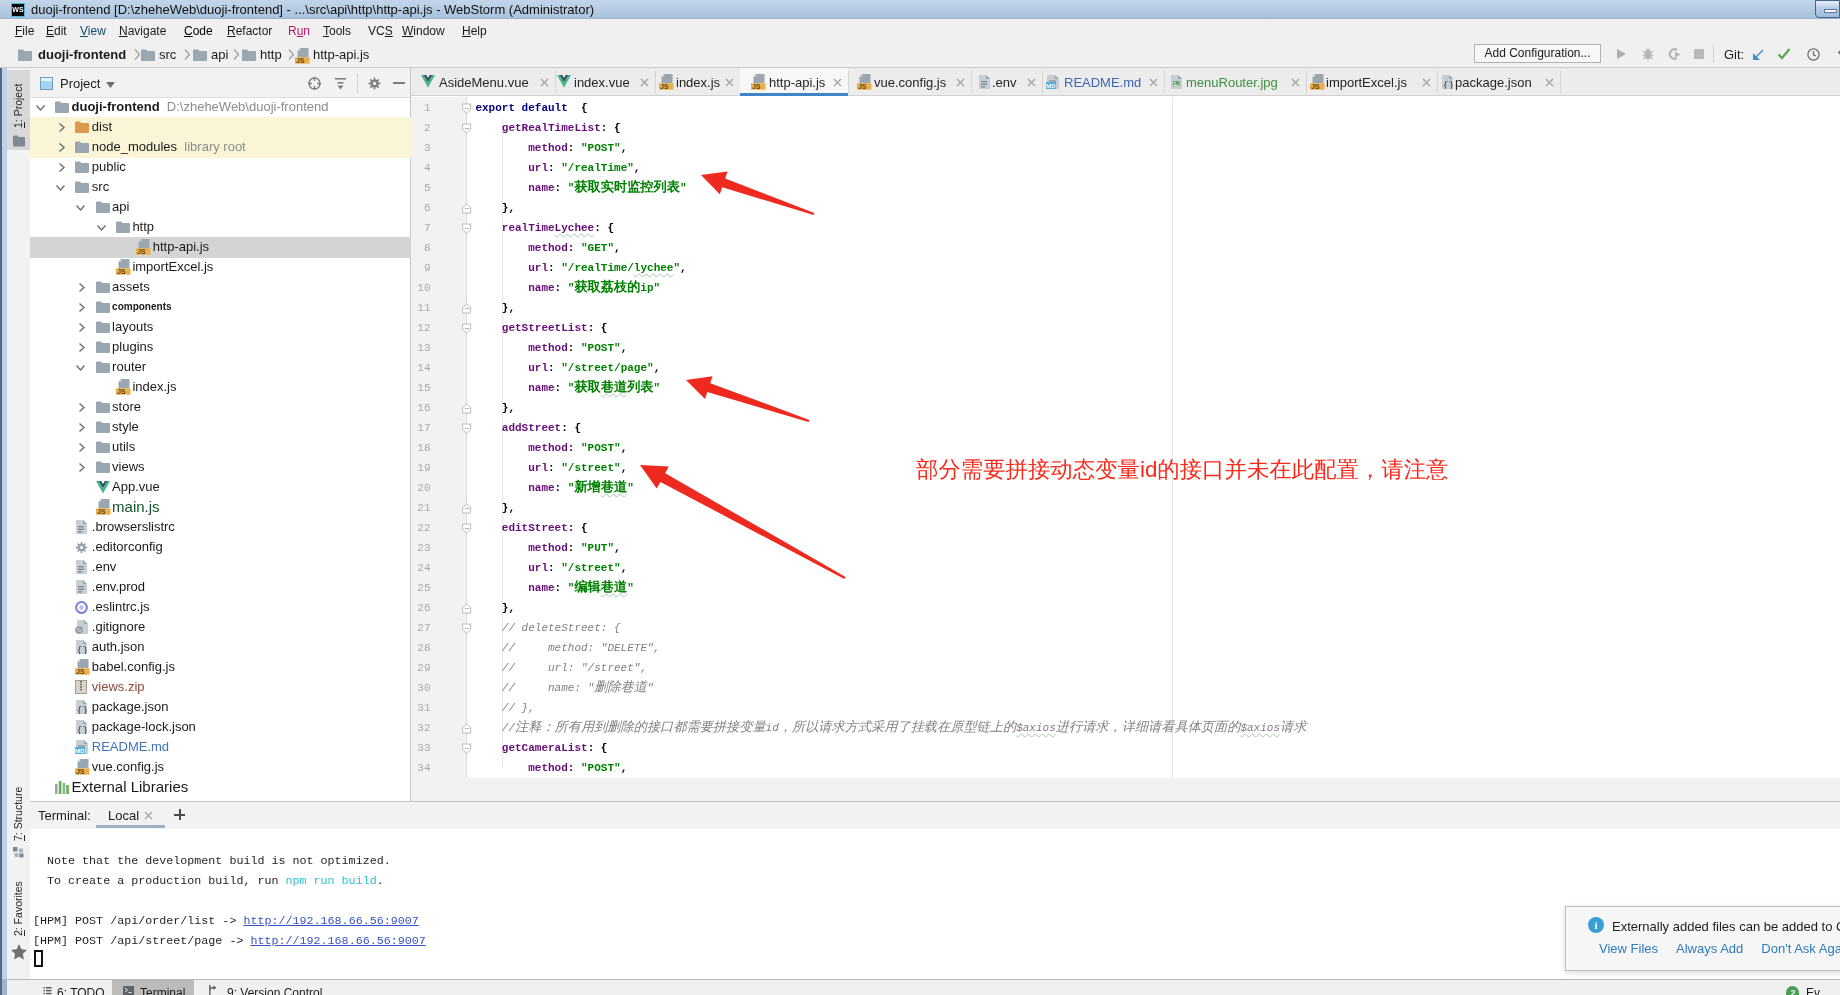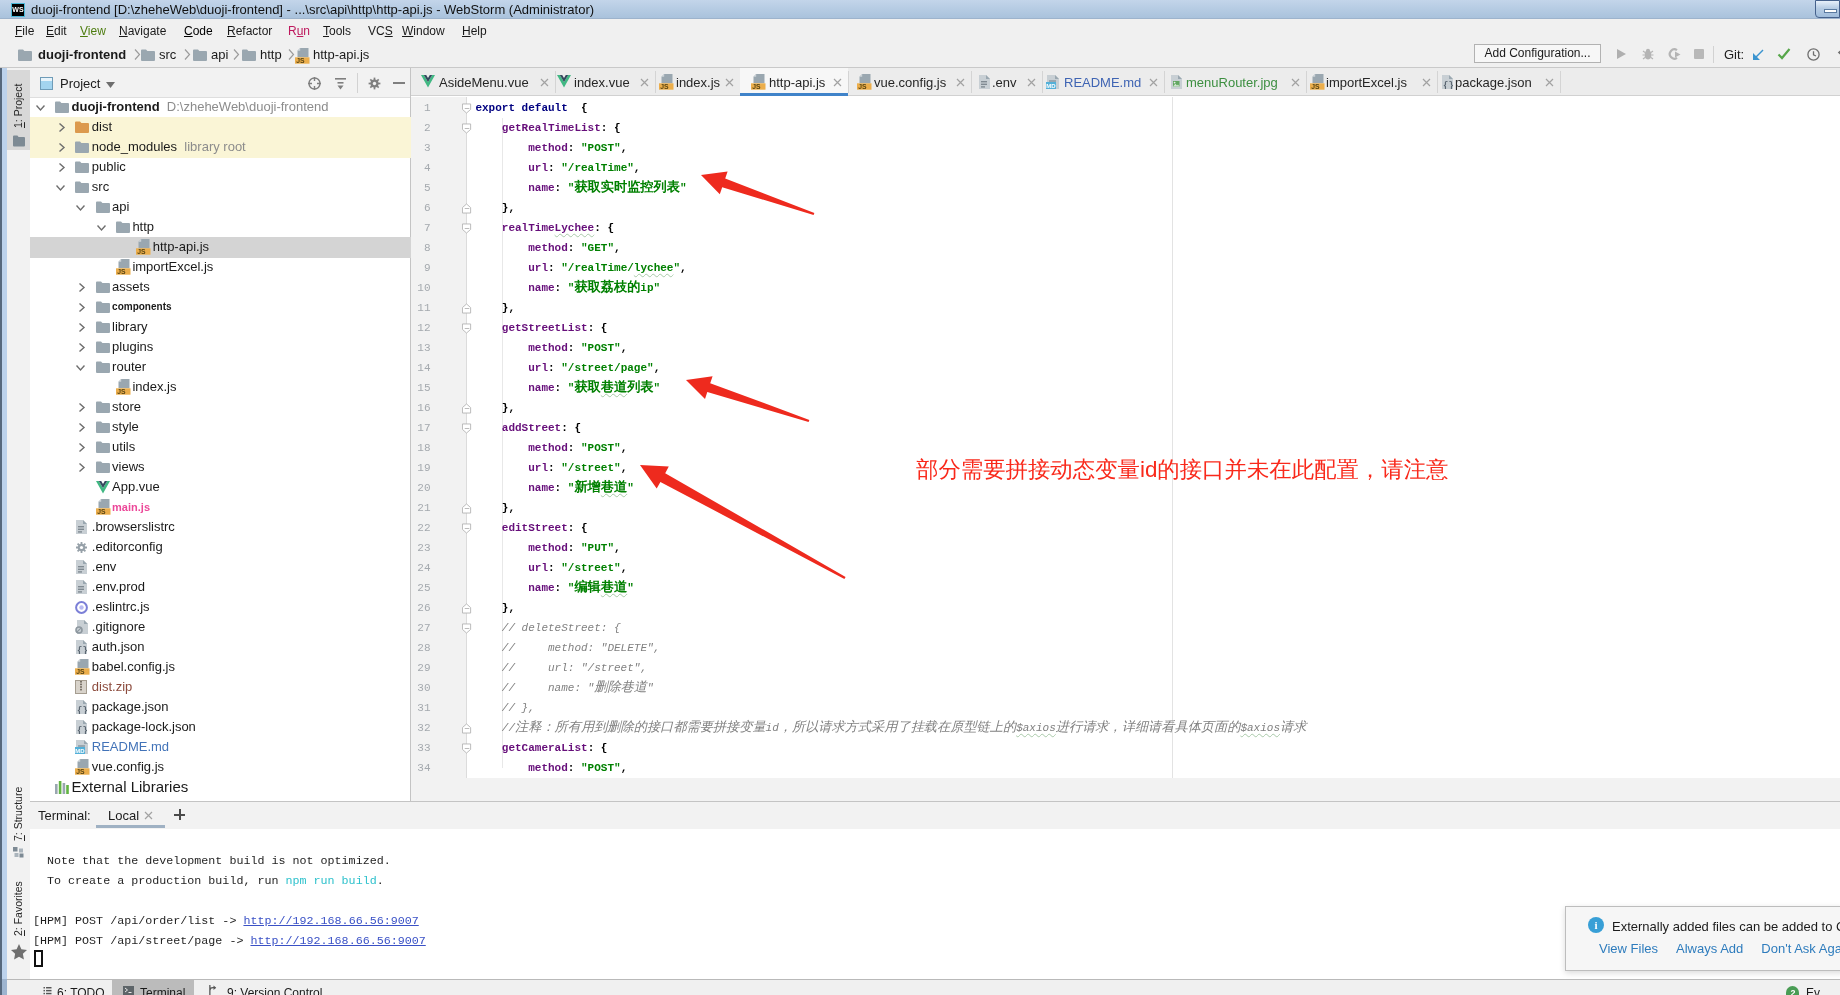--- a/index.html
+++ b/index.html
@@ -1,21 +1,21 @@
 <!DOCTYPE html>
 <html><head><meta charset="utf-8"><style>*{margin:0;padding:0;box-sizing:border-box}html,body{width:1840px;height:995px;overflow:hidden}body{position:relative;background:#fff;font-family:"Liberation Sans",sans-serif;-webkit-font-smoothing:antialiased}.ab{position:absolute}.code{font-family:"Liberation Mono",monospace;font-size:11px;font-weight:bold;line-height:20px;white-space:pre;color:#000}.kw{color:#000080}.pr{color:#660e7a}.st{color:#008000}.cm{color:#808080;font-style:italic;font-weight:normal}.cjk{font-size:13.2px;line-height:20px}.wavy{text-decoration:underline;text-decoration-style:wavy;text-decoration-color:#a9c9a9;text-decoration-thickness:1px;text-underline-offset:2px}.gut{font-family:"Liberation Mono",monospace;font-size:11px;line-height:20px;color:#a4a9ae;text-align:right;white-space:pre}.term{font-family:"Liberation Mono",monospace;font-size:11.7px;line-height:20px;white-space:pre;color:#1f1f1f}.t13{font-size:13px;color:#1c1c1c}</style></head><body>
 <div class="ab" style="left:0;top:0;width:1840px;height:19px;background:linear-gradient(#c3d5ea,#a9c2dc);border-bottom:1px solid #9db3cc"></div>
 <div class="ab" style="left:11px;top:3px;width:14px;height:14px;background:#000;border:1px solid #4ab8d8;color:#fff;font-size:7px;font-weight:bold;text-align:center;line-height:12px">WS</div>
 <div class="ab t13" style="left:31px;top:2px;height:16px;line-height:16px;font-weight:500;color:#111">duoji-frontend [D:\zheheWeb\duoji-frontend] - ...\src\api\http\http-api.js - WebStorm (Administrator)</div>
 <div class="ab" style="left:1815px;top:0px;width:25px;height:18px;background:linear-gradient(#e7f0fa,#b6cce4 45%,#9fbcdb);border:1px solid #45618c;border-radius:0 0 0 4px"></div>
 <div class="ab" style="left:1824px;top:9px;width:13px;height:4px;background:#fdfefe;border:1px solid #5a7aa0"></div>
 <div class="ab" style="left:0;top:19px;width:1840px;height:23px;background:#f0f0f0"></div>
 <div class="ab" style="left:15px;top:23px;height:16px;line-height:16px;font-size:12px;color:#1a1a1a"><u>F</u>ile</div>
 <div class="ab" style="left:46px;top:23px;height:16px;line-height:16px;font-size:12px;color:#1a1a1a"><u>E</u>dit</div>
-<div class="ab" style="left:80px;top:23px;height:16px;line-height:16px;font-size:12px;color:#4d7c0f"><u>V</u>iew</div>
+<div class="ab" style="left:80px;top:23px;height:16px;line-height:16px;font-size:12px;color:#0c4a6e"><u>V</u>iew</div>
 <div class="ab" style="left:119px;top:23px;height:16px;line-height:16px;font-size:12px;color:#1a1a1a"><u>N</u>avigate</div>
 <div class="ab" style="left:184px;top:23px;height:16px;line-height:16px;font-size:12px;color:#000000"><u>C</u>ode</div>
 <div class="ab" style="left:227px;top:23px;height:16px;line-height:16px;font-size:12px;color:#1a1a1a"><u>R</u>efactor</div>
 <div class="ab" style="left:288px;top:23px;height:16px;line-height:16px;font-size:12px;color:#be185d">R<u>u</u>n</div>
 <div class="ab" style="left:323px;top:23px;height:16px;line-height:16px;font-size:12px;color:#1a1a1a"><u>T</u>ools</div>
 <div class="ab" style="left:368px;top:23px;height:16px;line-height:16px;font-size:12px;color:#1a1a1a">VC<u>S</u></div>
 <div class="ab" style="left:402px;top:23px;height:16px;line-height:16px;font-size:12px;color:#1a1a1a"><u>W</u>indow</div>
 <div class="ab" style="left:462px;top:23px;height:16px;line-height:16px;font-size:12px;color:#1a1a1a"><u>H</u>elp</div>
 <div class="ab" style="left:0;top:42px;width:1840px;height:26px;background:#f0f0f0;border-bottom:1px solid #c9c9c9"></div>
 <svg style="position:absolute;left:18px;top:49px" width="14" height="12" viewBox="0 0 14 12">
@@ -216,21 +216,21 @@
 <svg style="position:absolute;left:95.6px;top:301.4px" width="14" height="12" viewBox="0 0 14 12">
     <path d="M0 1.5 Q0 .5 1 .5 L5 .5 L6.4 2 L13 2 Q14 2 14 3 L14 11 Q14 12 13 12 L1 12 Q0 12 0 11 Z" fill="#9aa7b0"></path>
   </svg>
 <div class="ab" style="left:112.1px;top:299.4px;font-size:10px;line-height:16px;font-weight:bold;color:#1a1a1a;white-space:pre">components</div>
 <svg style="position:absolute;left:77.2px;top:322.9px" width="9" height="9" viewBox="0 0 9 9">
     <path d="M2.5 0.5 L7 4.5 L2.5 8.5" fill="none" stroke="#6e6e6e" stroke-width="1.4"></path>
   </svg>
 <svg style="position:absolute;left:95.6px;top:321.4px" width="14" height="12" viewBox="0 0 14 12">
     <path d="M0 1.5 Q0 .5 1 .5 L5 .5 L6.4 2 L13 2 Q14 2 14 3 L14 11 Q14 12 13 12 L1 12 Q0 12 0 11 Z" fill="#9aa7b0"></path>
   </svg>
-<div class="ab" style="left:112.1px;top:319.4px;font-size:13px;line-height:16px;font-weight:normal;color:#1a1a1a;white-space:pre">library</div>
+<div class="ab" style="left:112.1px;top:319.4px;font-size:13px;line-height:16px;font-weight:normal;color:#1a1a1a;white-space:pre">layouts</div>
 <svg style="position:absolute;left:77.2px;top:342.9px" width="9" height="9" viewBox="0 0 9 9">
     <path d="M2.5 0.5 L7 4.5 L2.5 8.5" fill="none" stroke="#6e6e6e" stroke-width="1.4"></path>
   </svg>
 <svg style="position:absolute;left:95.6px;top:341.4px" width="14" height="12" viewBox="0 0 14 12">
     <path d="M0 1.5 Q0 .5 1 .5 L5 .5 L6.4 2 L13 2 Q14 2 14 3 L14 11 Q14 12 13 12 L1 12 Q0 12 0 11 Z" fill="#9aa7b0"></path>
   </svg>
 <div class="ab" style="left:112.1px;top:339.4px;font-size:13px;line-height:16px;font-weight:normal;color:#1a1a1a;white-space:pre">plugins</div>
 <svg style="position:absolute;left:76.2px;top:362.9px" width="9" height="9" viewBox="0 0 9 9">
     <path d="M0.5 2.5 L4.5 7 L8.5 2.5" fill="none" stroke="#6e6e6e" stroke-width="1.4"></path>
   </svg>
@@ -277,21 +277,21 @@
     <path d="M0 0 L2.8 0 L7 7 L11.2 0 L14 0 L7 12.5 Z" fill="#41b883"></path>
     <path d="M2.8 0 L5.2 0 L7 3 L8.8 0 L11.2 0 L7 7 Z" fill="#35495e"></path>
   </svg>
 <div class="ab" style="left:112.1px;top:479.4px;font-size:13px;line-height:16px;font-weight:normal;color:#1a1a1a;white-space:pre">App.vue</div>
 <div style="position:absolute;left:95.6px;top:499.4px;width:15px;height:16px"><svg width="15" height="16" viewBox="0 0 15 16">
       <path d="M5.2 0 L13.5 0 L13.5 9.3 L2.5 9.3 L2.5 2.7 Z" fill="#9aa7b0"></path>
       <path d="M5.2 0 L5.2 2.7 L2.5 2.7 Z" fill="#cdd4d9"></path>
       <rect x="0" y="9.3" width="14.5" height="6.4" fill="#ecae4b"></rect>
       <text x="1.2" y="14.8" font-family="Liberation Sans" font-size="6.8" font-weight="bold" fill="#574413">JS</text>
     </svg></div>
-<div class="ab" style="left:112.1px;top:499.4px;font-size:11px;line-height:16px;font-weight:bold;color:#ec4899;white-space:pre">main.js</div>
+<div class="ab" style="left:112.1px;top:499.4px;font-size:15px;line-height:16px;font-weight:normal;color:#14532d;white-space:pre">main.js</div>
 <svg style="position:absolute;left:75.30000000000001px;top:520.4px" width="12" height="14" viewBox="0 0 12 14">
     <path d="M1 0 L8 0 L12 4 L12 14 L1 14 Z" fill="#c8cfd4"></path>
     <path d="M8 0 L12 4 L8 4 Z" fill="#9aa7b0"></path>
     <rect x="3" y="6" width="6" height="1.4" fill="#808a92"></rect>
     <rect x="3" y="8.6" width="6" height="1.4" fill="#808a92"></rect>
     <rect x="3" y="11.2" width="4" height="1.4" fill="#808a92"></rect>
   </svg>
 <div class="ab" style="left:91.8px;top:519.4px;font-size:13px;line-height:16px;font-weight:normal;color:#1a1a1a;white-space:pre">.browserslistrc</div>
 <svg style="position:absolute;left:75.30000000000001px;top:541.4px" width="13" height="13" viewBox="0 0 13 13">
     <circle cx="6.5" cy="6.5" r="3.8" fill="#97a1a9"></circle>
@@ -349,21 +349,21 @@
       <text x="1.2" y="14.8" font-family="Liberation Sans" font-size="6.8" font-weight="bold" fill="#574413">JS</text>
     </svg></div>
 <div class="ab" style="left:91.8px;top:659.4px;font-size:13px;line-height:16px;font-weight:normal;color:#1a1a1a;white-space:pre">babel.config.js</div>
 <svg style="position:absolute;left:75.30000000000001px;top:680.4px" width="12" height="14" viewBox="0 0 12 14">
     <rect x="0.5" y="0.5" width="11" height="13" fill="#d8d3cb" stroke="#a59d90"></rect>
     <rect x="5" y="1" width="2" height="1.6" fill="#7a7268"></rect>
     <rect x="5" y="3.6" width="2" height="1.6" fill="#7a7268"></rect>
     <rect x="5" y="6.2" width="2" height="1.6" fill="#7a7268"></rect>
     <rect x="5" y="8.8" width="2" height="1.6" fill="#7a7268"></rect>
   </svg>
-<div class="ab" style="left:91.8px;top:679.4px;font-size:13px;line-height:16px;font-weight:normal;color:#8c4b3d;white-space:pre">dist.zip</div>
+<div class="ab" style="left:91.8px;top:679.4px;font-size:13px;line-height:16px;font-weight:normal;color:#8c4b3d;white-space:pre">views.zip</div>
 <svg style="position:absolute;left:75.30000000000001px;top:700.4px" width="12" height="14" viewBox="0 0 12 14">
     <path d="M1 0 L8 0 L12 4 L12 14 L1 14 Z" fill="#c8cfd4"></path>
     <path d="M8 0 L12 4 L8 4 Z" fill="#9aa7b0"></path>
     <text x="2" y="13" font-family="Liberation Mono" font-size="9" font-weight="bold" fill="#5a6570">{}</text>
   </svg>
 <div class="ab" style="left:91.8px;top:699.4px;font-size:13px;line-height:16px;font-weight:normal;color:#1a1a1a;white-space:pre">package.json</div>
 <svg style="position:absolute;left:75.30000000000001px;top:720.4px" width="12" height="14" viewBox="0 0 12 14">
     <path d="M1 0 L8 0 L12 4 L12 14 L1 14 Z" fill="#c8cfd4"></path>
     <path d="M8 0 L12 4 L8 4 Z" fill="#9aa7b0"></path>
     <text x="2" y="13" font-family="Liberation Mono" font-size="9" font-weight="bold" fill="#5a6570">{}</text>

